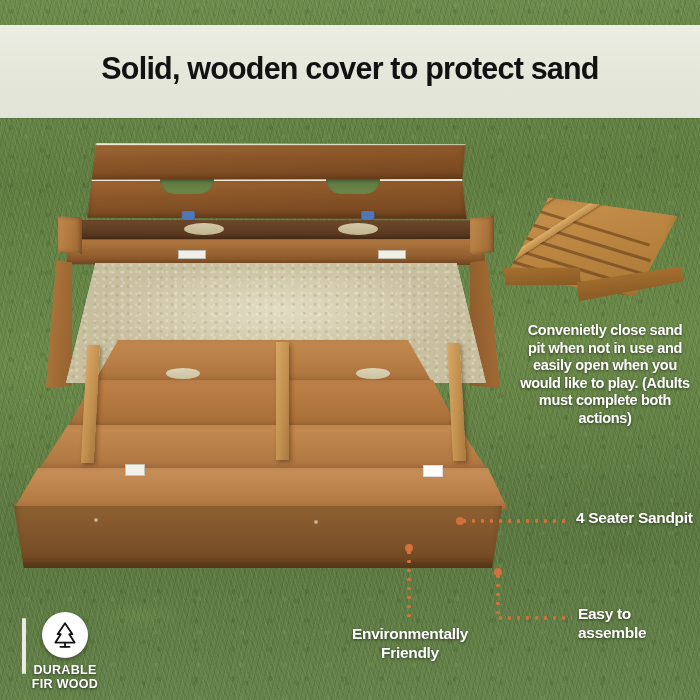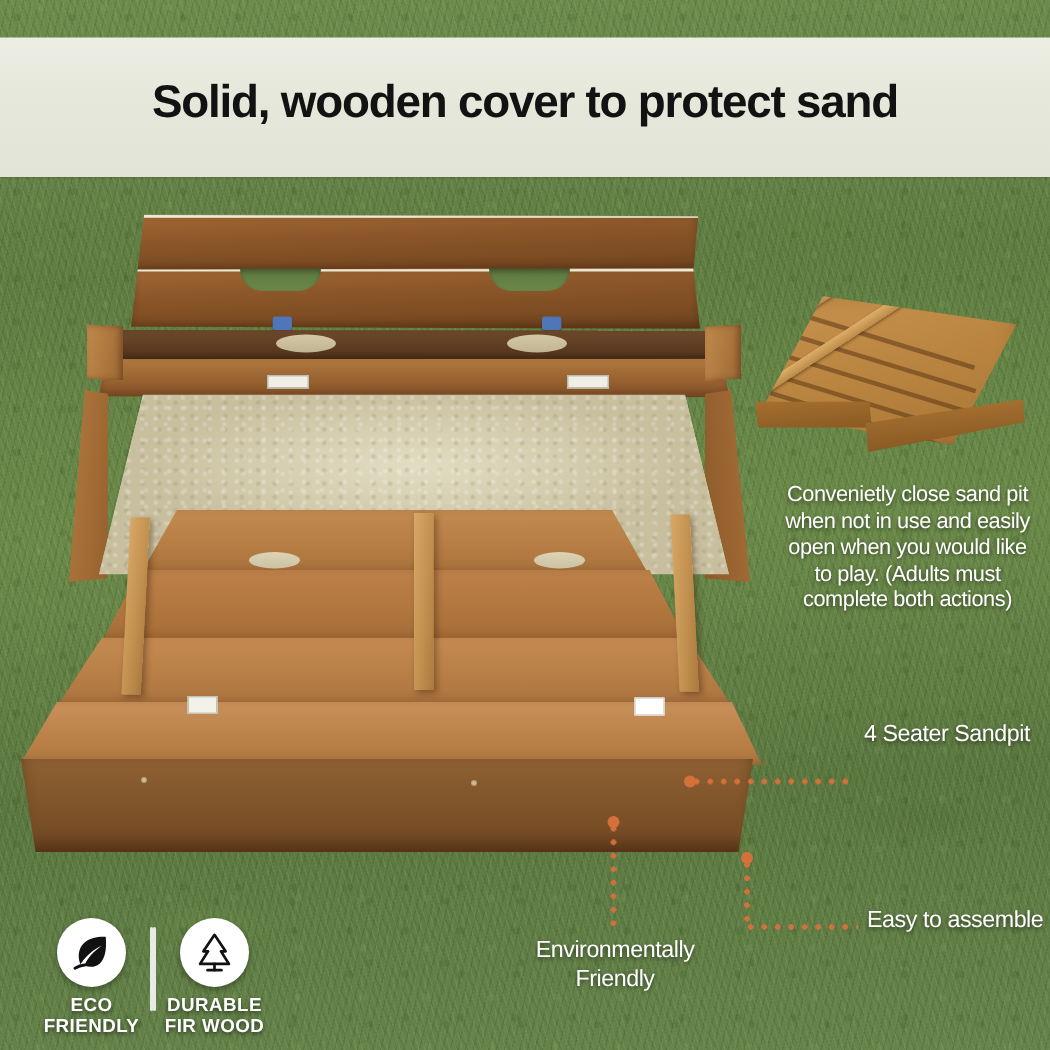--- a/index.html
+++ b/index.html
@@ -179,25 +179,25 @@
     background:linear-gradient(180deg,#dcae6a,#bd8b49);
     box-shadow:0 1px 2px rgba(50,26,8,.45);transform-origin:left center;}
   .in-side{position:absolute;
     background:linear-gradient(180deg,#a5702f,#8a5a24);}
   .in-side.sl{left:-2px;top:66px;width:76px;height:24px;
     clip-path:polygon(0 0,100% 28%,100% 100%,0 72%);}
   .in-side.sr{left:70px;top:80px;width:106px;height:26px;
     clip-path:polygon(0 26%,100% 0,100% 58%,0 100%);}
 
   
-  .callout{position:absolute;color:#ffffff;font-weight:normal;
+  .callout{position:absolute;color:#ffffff;font-weight:bold;
     text-shadow:0 1px 3px rgba(0,0,0,.55);letter-spacing:-.3px;}
   #callout-convenience{left:519px;top:322px;width:172px;font-size:14.5px;
     line-height:17.5px;text-align:center;}
-  #callout-seater{left:576px;top:480px;width:120px;font-size:15.5px;
+  #callout-seater{left:576px;top:508px;width:120px;font-size:15.5px;
     line-height:19px;text-align:left;}
   #callout-assemble{left:578px;top:604px;width:118px;font-size:15.5px;
     line-height:19px;text-align:left;}
   #callout-eco{left:330px;top:624px;width:160px;font-size:15.5px;
     line-height:19px;text-align:center;}
 
   
   .leader{position:absolute;}
   .ld-h{height:4px;background-image:radial-gradient(circle,#d4703a 0 1.7px,transparent 2px);
     background-size:9px 4px;background-repeat:repeat-x;}
@@ -311,32 +311,20 @@
     <span class="ld-anchor"></span>
   </div>
 
   <div class="callout" id="callout-convenience">Convenietly close sand pit when not in use and easily open when you would like to play. (Adults must complete both actions)</div>
   <div class="callout" id="callout-seater">4 Seater Sandpit</div>
   <div class="callout" id="callout-assemble">Easy to assemble</div>
   <div class="callout" id="callout-eco">Environmentally Friendly</div>
 
   <div class="badges">
 
-    <div class="badge">
-      <div class="circle">
-        <svg width="30" height="30" viewBox="0 0 30 30" aria-hidden="true">
-          <path d="M24.5 4.5C14 4 6.5 8.5 6.5 17.5c0 3 1.2 5.4 1.2 5.4S13 14 22 10.5c0 0-8.2 4.8-11.7 13.2 3.3 1.4 7.4 1.2 10.3-1.4 4.6-4.2 4.3-13.1 3.9-17.8z" fill="#111"></path>
-          <path d="M4 25.5c2-1.2 4.2-1.9 6.4-2.1" stroke="#111" stroke-width="2" fill="none" stroke-linecap="round"></path>
-        </svg>
-      </div>
-      <div class="cap">
-        <span>ECO</span><br>
-        <span>FRIENDLY</span>
-      </div>
-    </div>
 
     <div class="divider"></div>
 
 
     <div class="divider"></div>
 
     <div class="badge">
       <div class="circle">
         <svg width="30" height="30" viewBox="0 0 30 30" aria-hidden="true">
           <g stroke="#111" stroke-width="1.8" fill="none" stroke-linejoin="round" stroke-linecap="round">

